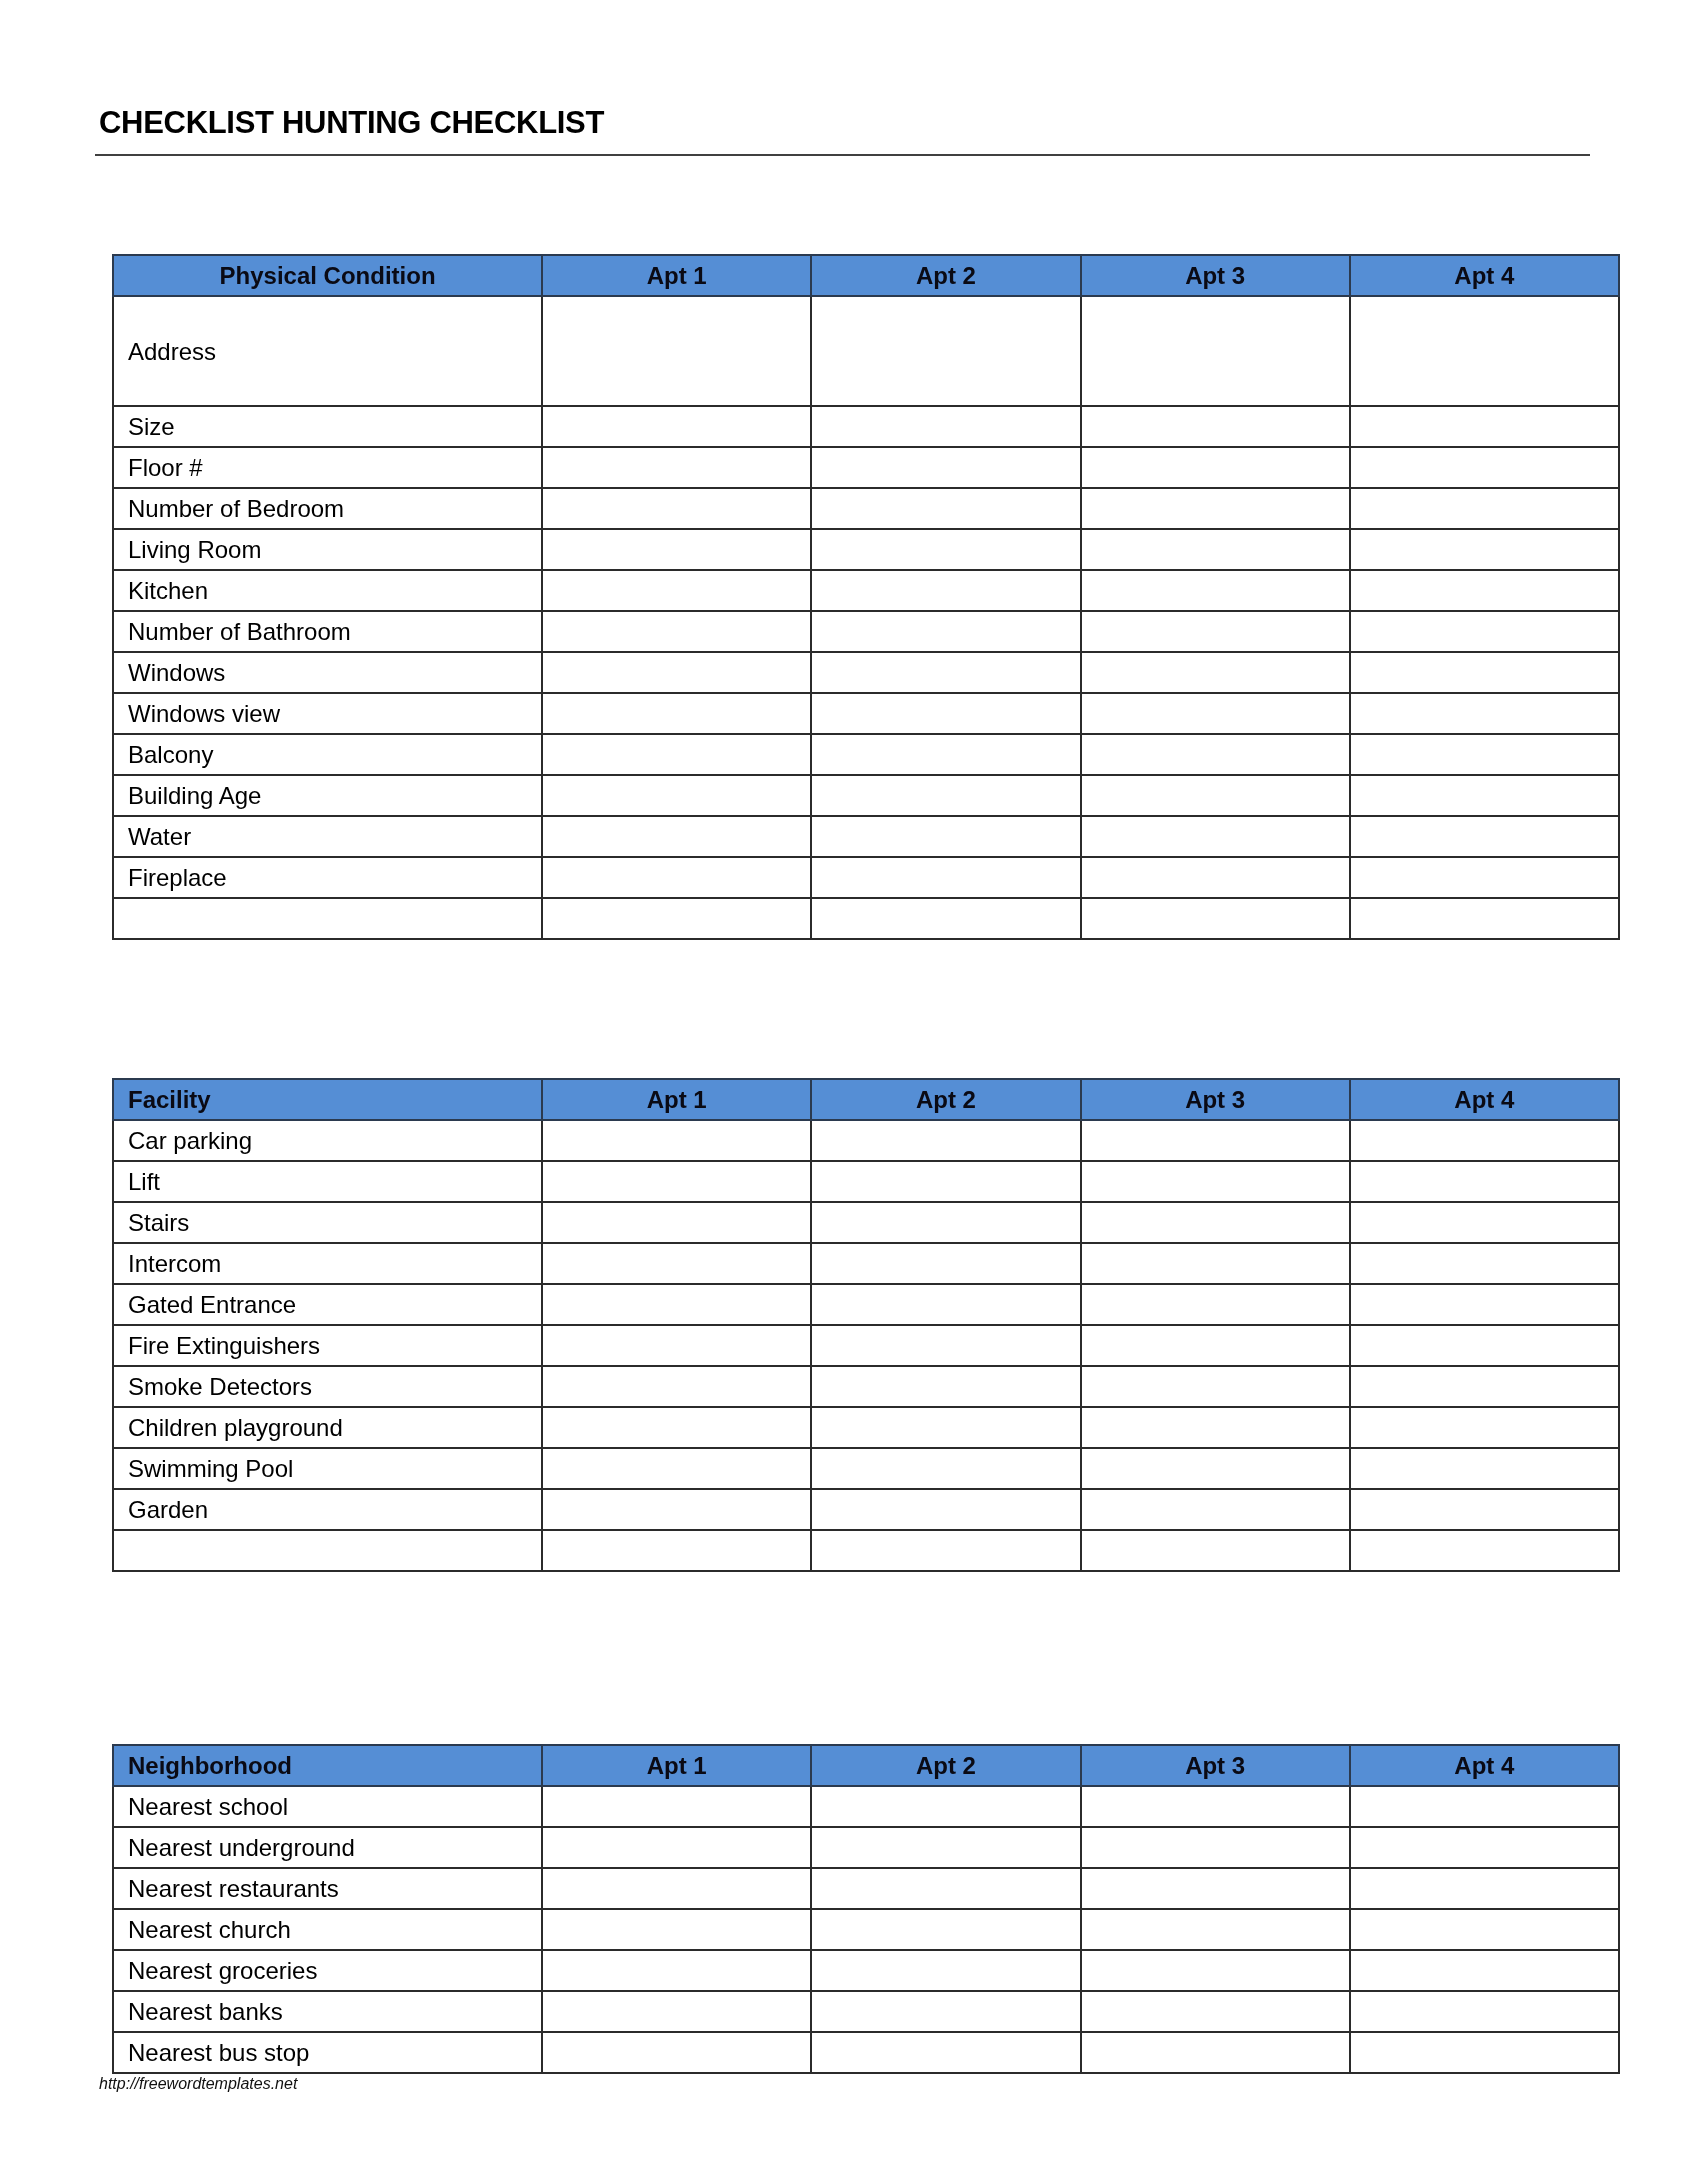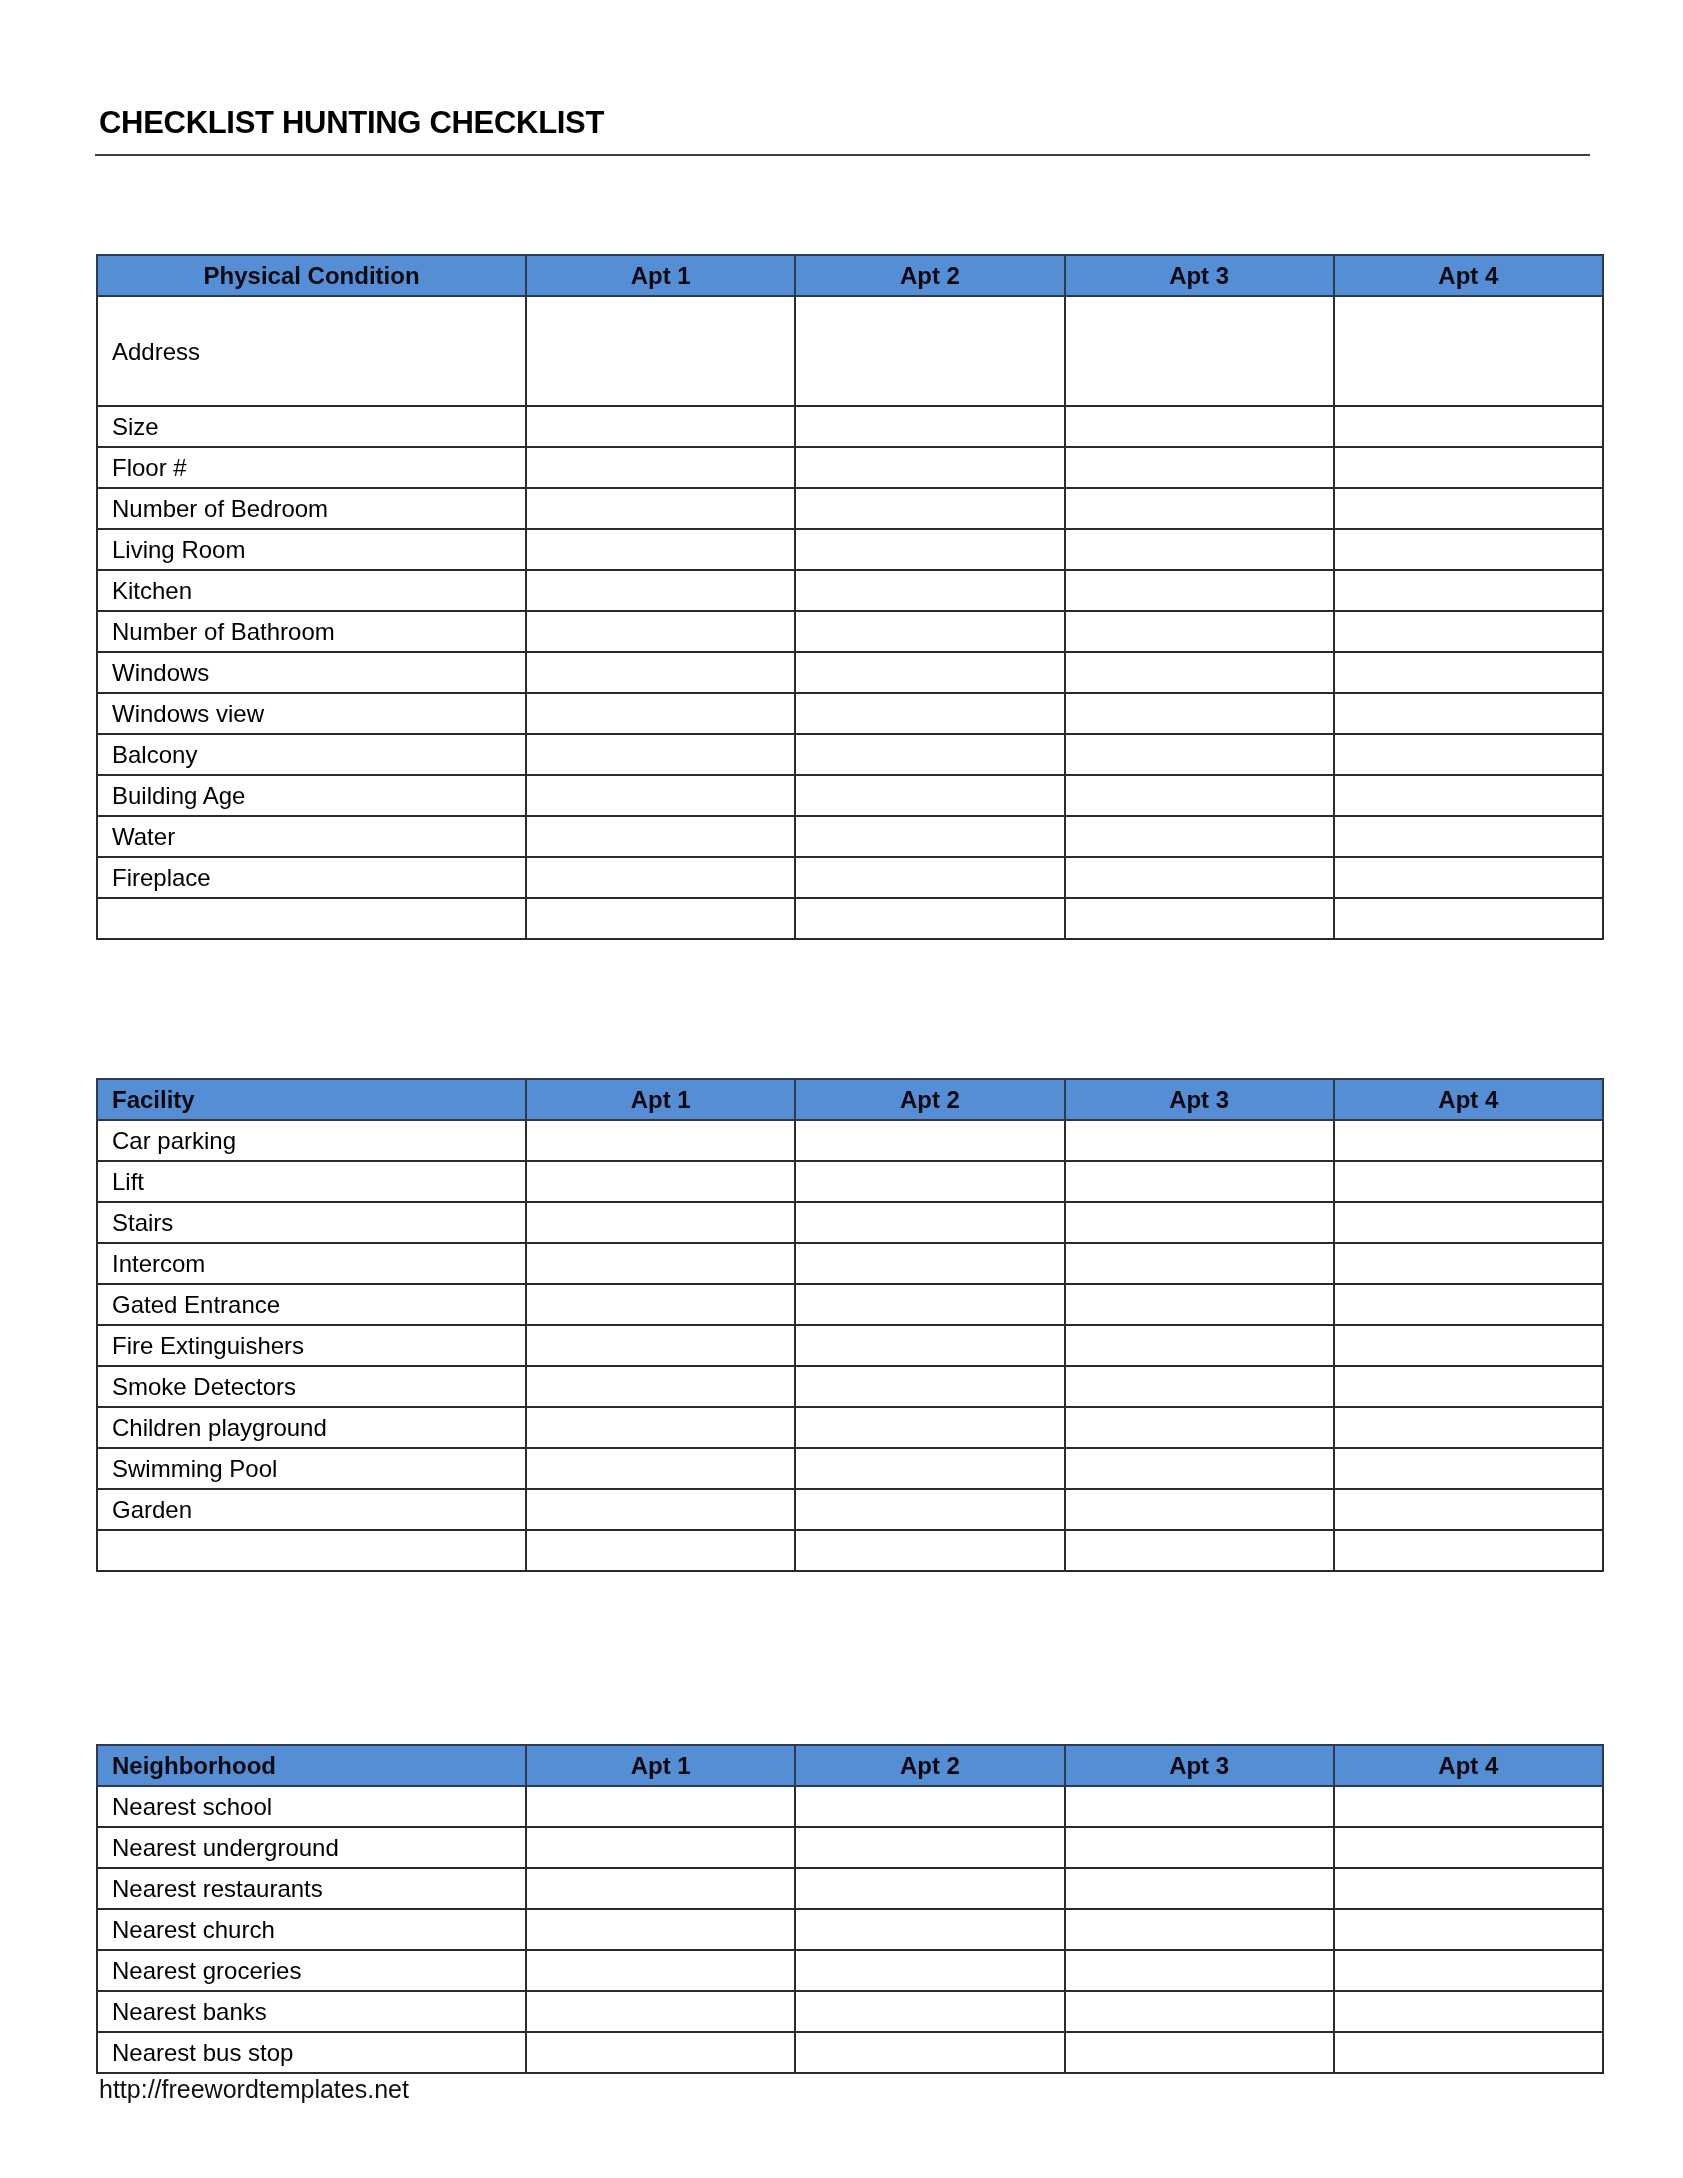--- a/index.html
+++ b/index.html
@@ -10,41 +10,41 @@
     .title {
       position: absolute; left: 99px; top: 105px;
       font-size: 31px; font-weight: bold; letter-spacing: -0.3px;
       white-space: nowrap;
     }
     .title-rule {
       position: absolute; left: 95px; top: 154px; width: 1495px; height: 2px;
       background: #404040;
     }
     table.chk {
-      position: absolute; left: 96px; width: 1508px;
+      position: absolute; left: 112px; width: 1508px;
       border-collapse: collapse; table-layout: fixed;
     }
     table.chk col.c0 { width: 424px; }
     table.chk col.ca { width: 266px; }
     table.chk th, table.chk td {
       border: 2px solid #2b2b2b; padding: 0 14px; height: 39px;
       font-size: 24px; line-height: 39px; overflow: hidden; white-space: nowrap;
     }
     table.chk th {
       background: #558ed5; font-weight: bold; text-align: center; color: #0a0a14;
       border-color: #2b3a4f;
     }
     table.chk th.left { text-align: left; }
     table.chk td { text-align: left; }
     table.chk tr.tall td { height: 108px; }
     #t1 { top: 254px; }
     #t2 { top: 1078px; }
     #t3 { top: 1704px; margin-top: 40px; }
     .footer {
-      position: absolute; left: 99px; top: 2075px; font-size: 25px; color: #111;
+      position: absolute; left: 99px; top: 2075px; font-size: 16px; color: #111; font-style: italic;
     }
   </style>
 </head>
 <body>
 
 <div class="title">CHECKLIST HUNTING CHECKLIST</div>
 <div class="title-rule"></div>
 
 <table class="chk" id="t1">
   <colgroup>

